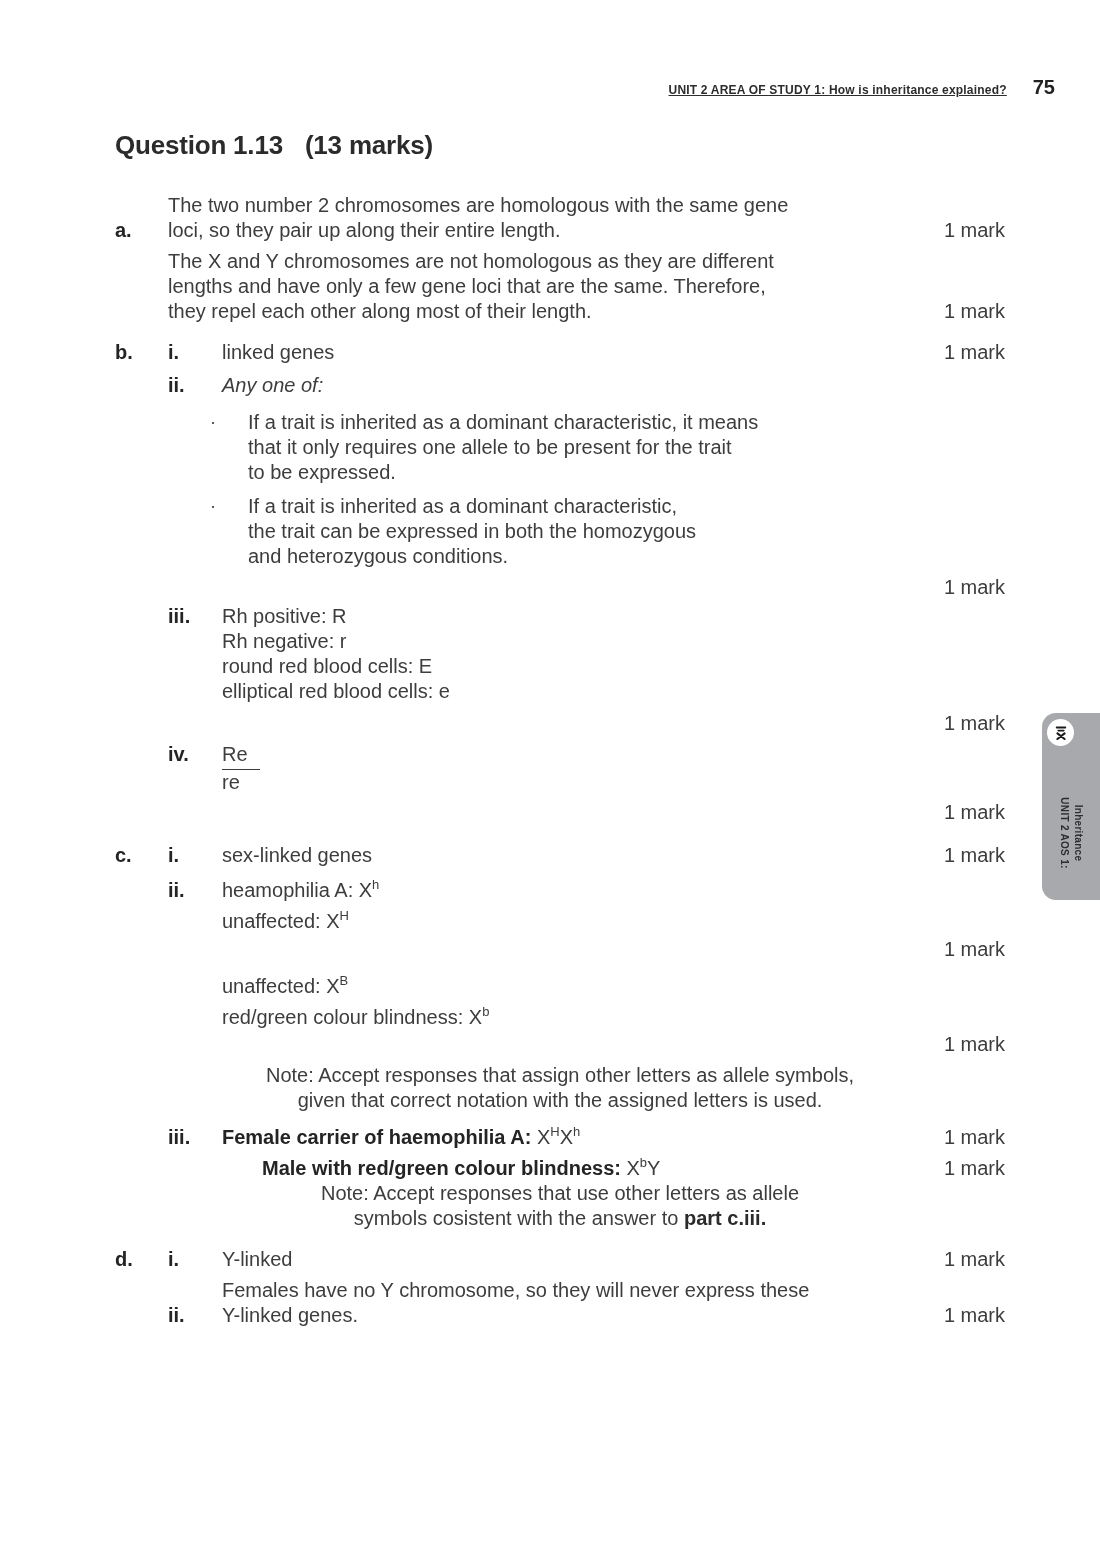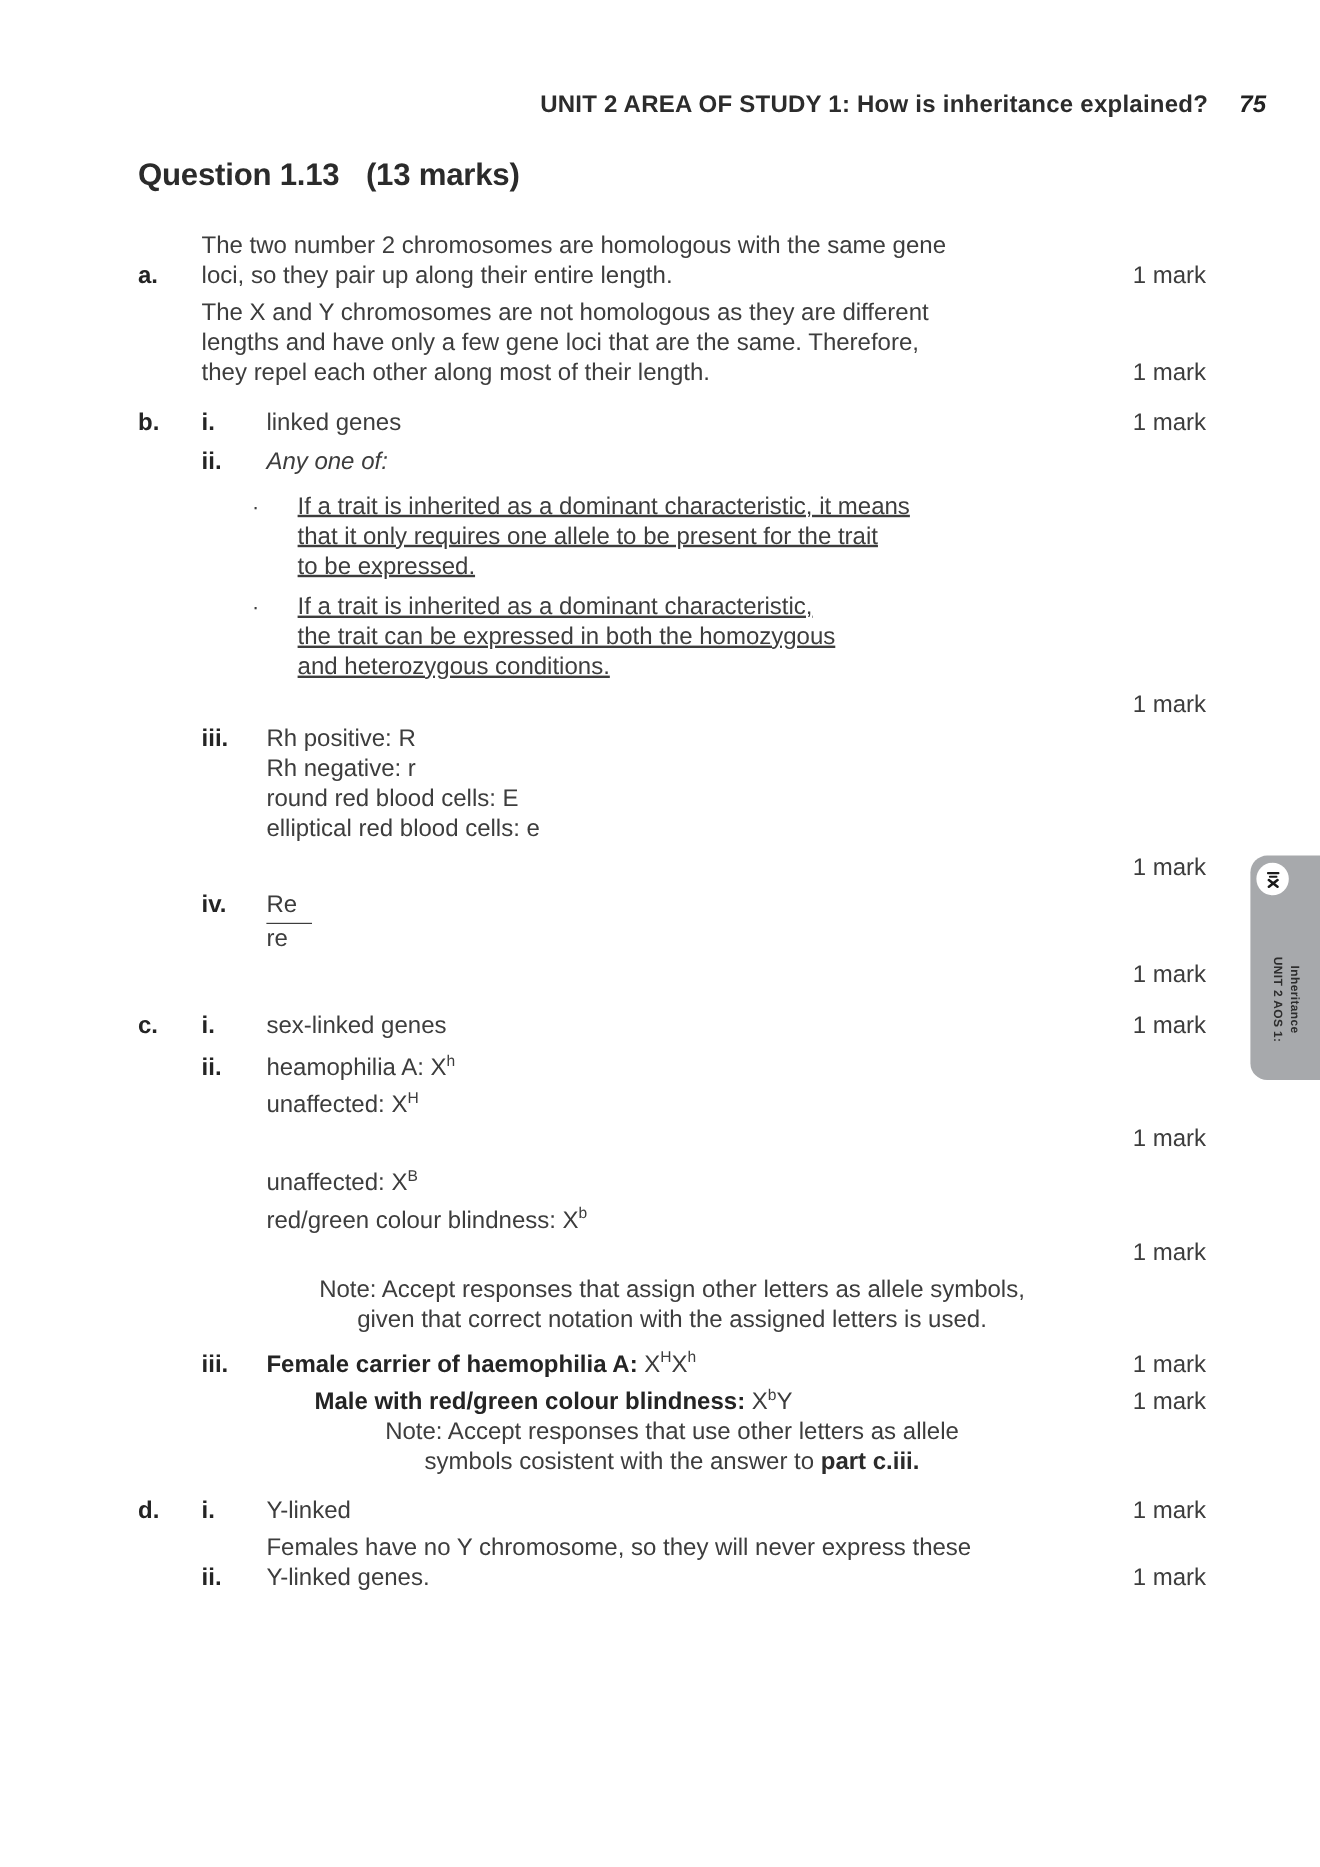--- a/index.html
+++ b/index.html
@@ -2,22 +2,22 @@
 <html><head>
 <meta charset="utf-8">
 <style>
   * { margin:0; padding:0; box-sizing:border-box; }
   html,body { background:#ffffff; }
   body { width:1100px; height:1556px; font-family:"Liberation Sans", sans-serif; color:#3d3d3d; position:relative; }
   .page { position:relative; width:1100px; height:1556px; background:#fff; overflow:hidden; }
 
   
   .running-header { position:absolute; top:76px; right:45px; display:flex; align-items:baseline; }
-  .rh-title { font-size:20px; font-weight:700; color:#2c2c2c; letter-spacing:0.2px; }
-  .rh-page { font-size:20px; font-weight:800; color:#222; margin-left:26px;font-style:italic; }
+  .rh-title { font-size:12px; font-weight:700; color:#2c2c2c; letter-spacing:0.2px;text-decoration:underline; }
+  .rh-page { font-size:20px; font-weight:800; color:#222; margin-left:26px; }
 
   
   .q-title { position:absolute; top:130px; left:115px; font-size:26px; font-weight:800; color:#2b2b2b; letter-spacing:-0.2px; }
   .q-marks { margin-left:22px;text-align:center; }
 
   
   .content { position:absolute; left:115px; top:193px; width:890px; font-size:20px; line-height:25px; }
 
   .row { display:flex; align-items:flex-start; }
   .row.mark-bottom { align-items:flex-end; }
@@ -26,21 +26,21 @@
   .col-text { flex:1 1 auto; min-width:0; }
   .col-mark { flex:0 0 auto; margin-left:12px; white-space:nowrap; color:#3d3d3d; }
   .row.mark-top { align-items:flex-start; }
   .mark-row { text-align:right; }
 
   .italic { font-style:italic; }
   .bold { font-weight:700; color:#242424; }
 
   .bullet-row { display:flex; padding-left:95px; align-items:flex-start; }
   .bullet-dot { flex:0 0 38px; font-size:18px; color:#3d3d3d; }
-  .bullet-text { flex:1 1 auto;text-decoration:underline; }
+  .bullet-text { flex:1 1 auto; }
 
   .sup-line { padding-top:6px; }
   .pt6 { padding-top:6px; }
   sup { font-size:13px; line-height:0; vertical-align:super; letter-spacing:0; }
 
   .frac-num { display:inline-block; border-bottom:1.5px solid #3d3d3d; padding:0 12px 2px 0; }
 
   .note { text-align:center; color:#3d3d3d; }
   .note .bold { font-weight:700; color:#2b2b2b; }
 

